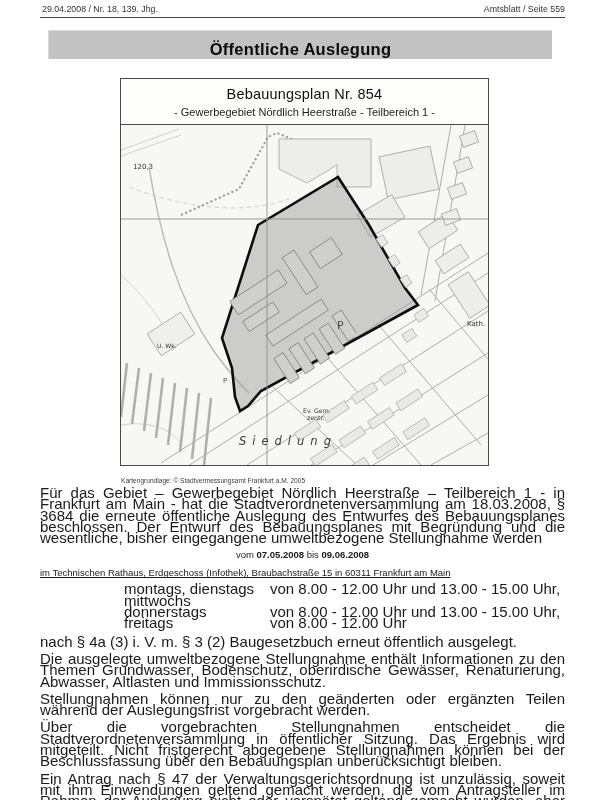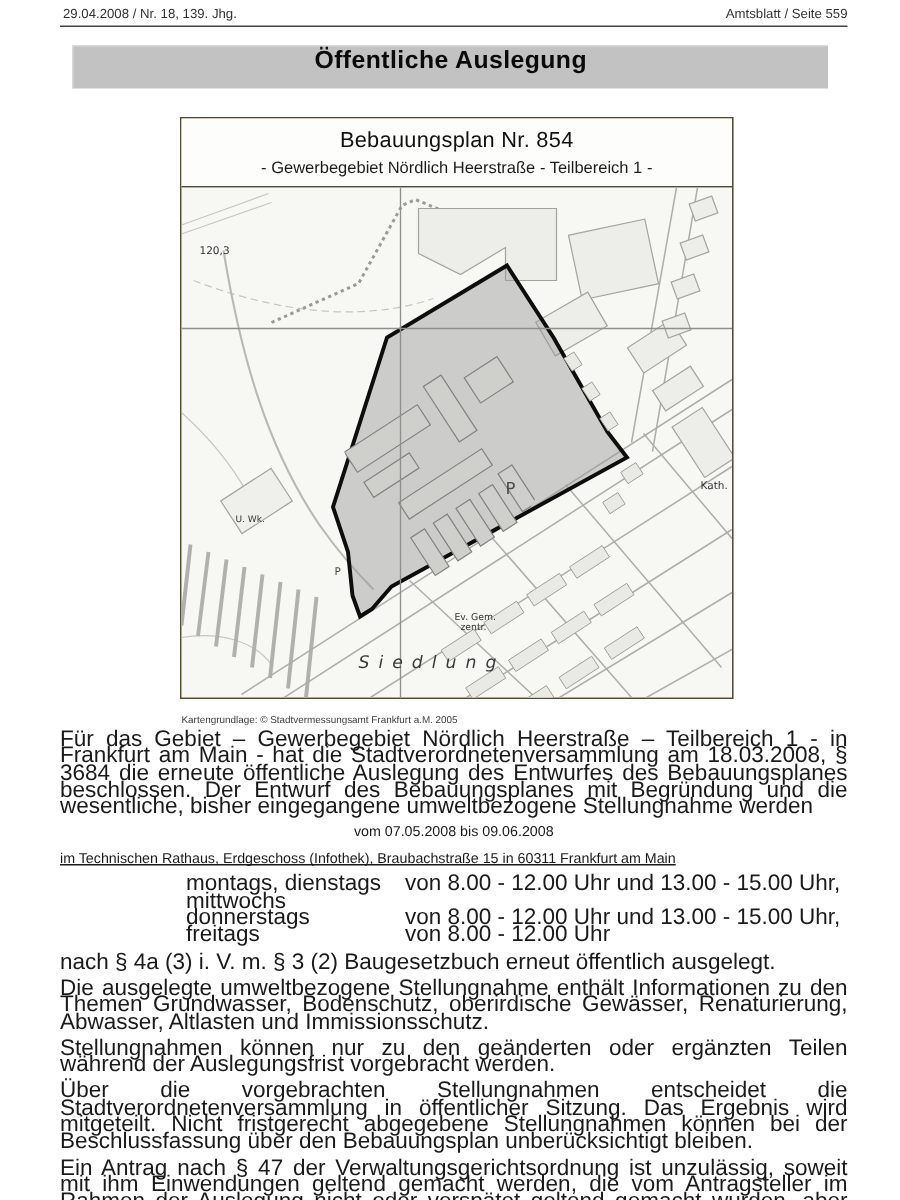--- a/index.html
+++ b/index.html
@@ -9,34 +9,34 @@
     -webkit-font-smoothing:antialiased;
   }
   
   .page-header{position:absolute;top:4px;left:40px;right:35px;height:13px;
     border-bottom:1.2px solid #444;font-size:8.8px;color:#333;}
   .page-header .hl{position:absolute;left:2px;top:0;}
   .page-header .hr{position:absolute;right:0;top:0;}
   
   .banner{position:absolute;left:48px;right:48px;top:30px;height:28px;background:#c2c2c2;
     border-top:1px solid #d9d9d9;border-left:1px solid #d9d9d9;
-    display:flex;align-items:flex-start;justify-content:center;}
+    display:flex;align-items:flex-end;justify-content:center;}
   .banner span{font-size:16.5px;font-weight:bold;color:#0a0a0a;letter-spacing:.3px;}
   
-  .map-frame{position:absolute;left:120px;top:78px;width:367px;border:1px solid #4a4a4a;background:#fde047;}
+  .map-frame{position:absolute;left:120px;top:78px;width:367px;border:1px solid #4a4a4a;background:#bef264;}
   .map-title-box{border-bottom:1px solid #4a4a4a;text-align:center;padding:7px 4px 6px 4px;background:#fdfdfc;}
   .map-title{font-size:14.5px;color:#111;letter-spacing:.2px;}
   .map-subtitle{font-size:11px;color:#1c1c1c;margin-top:4px;}
   .map-frame svg{display:block;}
   .map-caption{position:absolute;left:121px;top:477px;font-size:6.6px;color:#3d3d3d;}
   
   .text-col{position:absolute;left:40px;top:487px;width:525px;}
   .para{font-size:15px;line-height:11.3px;text-align:justify;margin:0 0 6px 0;}
   .period-line{font-size:9.5px;line-height:11px;text-align:center;margin:1px 0 7px 0;}
-  .period-line b{font-weight:normal;}
+  .period-line b{font-weight:bold;}
   .location-line{font-size:9.5px;line-height:11px;margin:0 0 5px 0;text-decoration:underline;}
   .hours{margin:0 0 7px 84px;}
   .hours-row{display:flex;font-size:15px;line-height:11.3px;}
   .hours-days{width:146px;flex:none;}
   .signature{text-align:center;font-size:9.7px;line-height:11.5px;margin-top:2px;}
   .mapfont{font-family:"DejaVu Sans",sans-serif;}
 </style>
 </head>
 <body>
 

